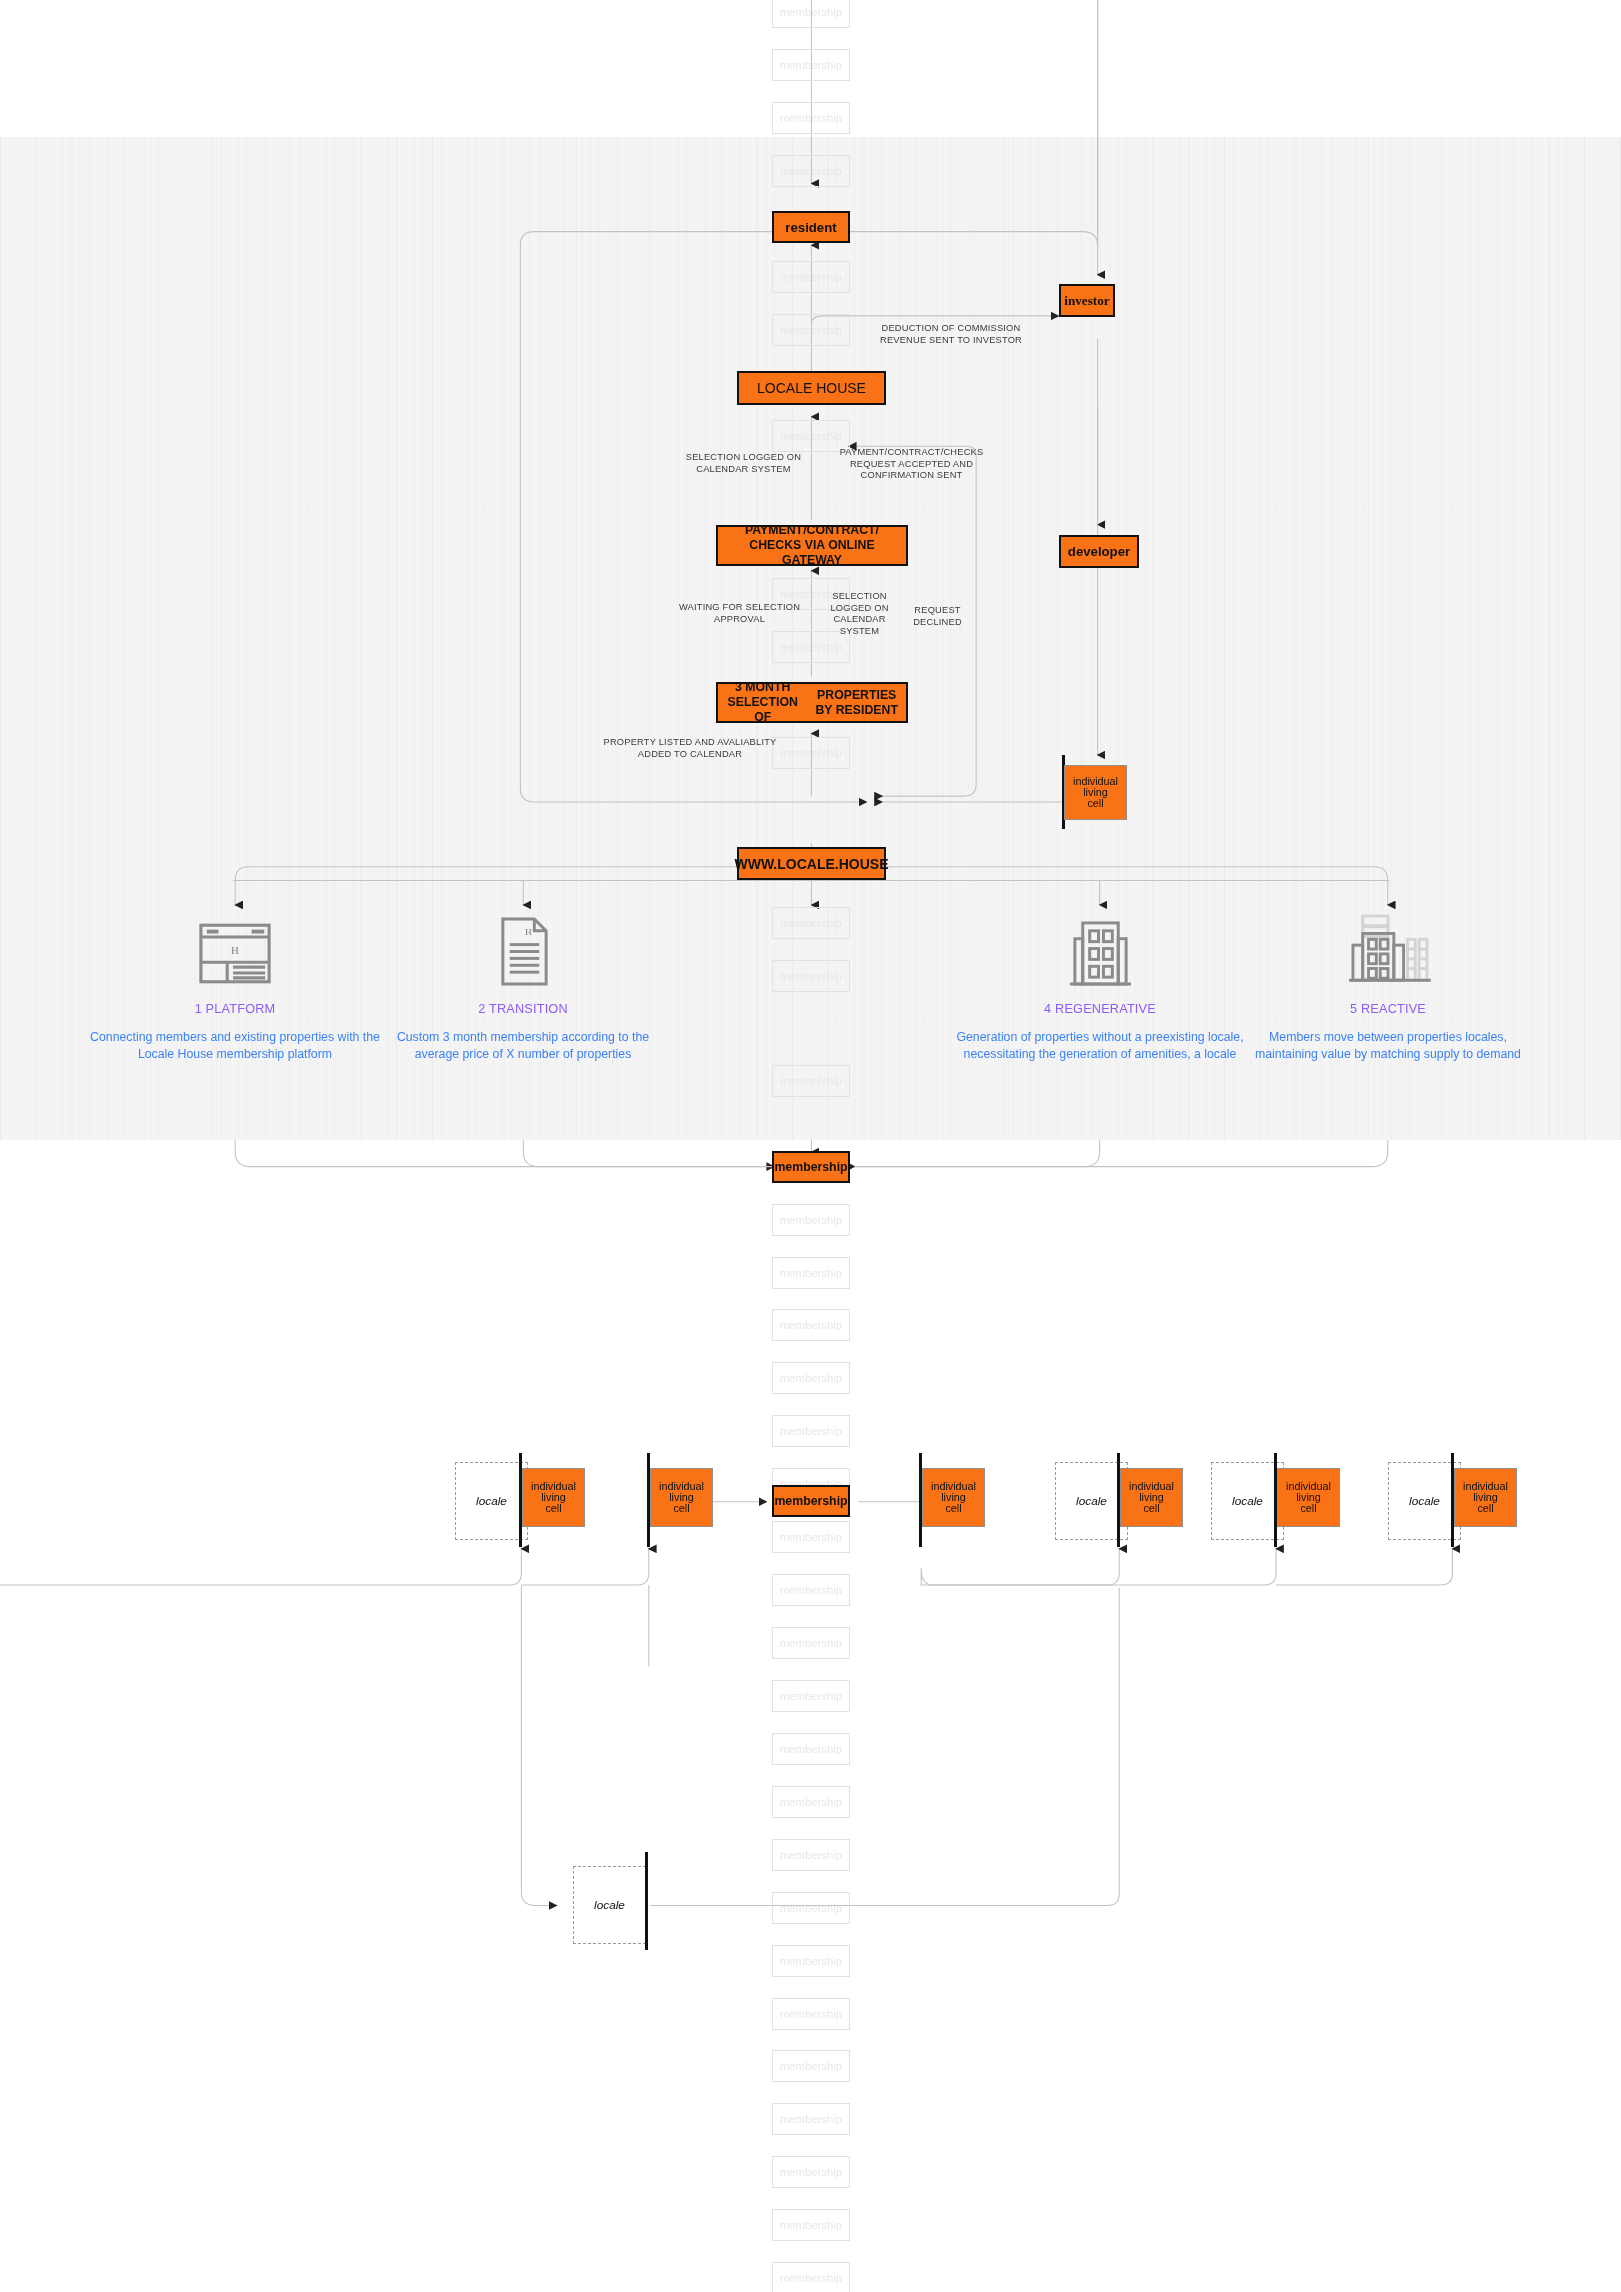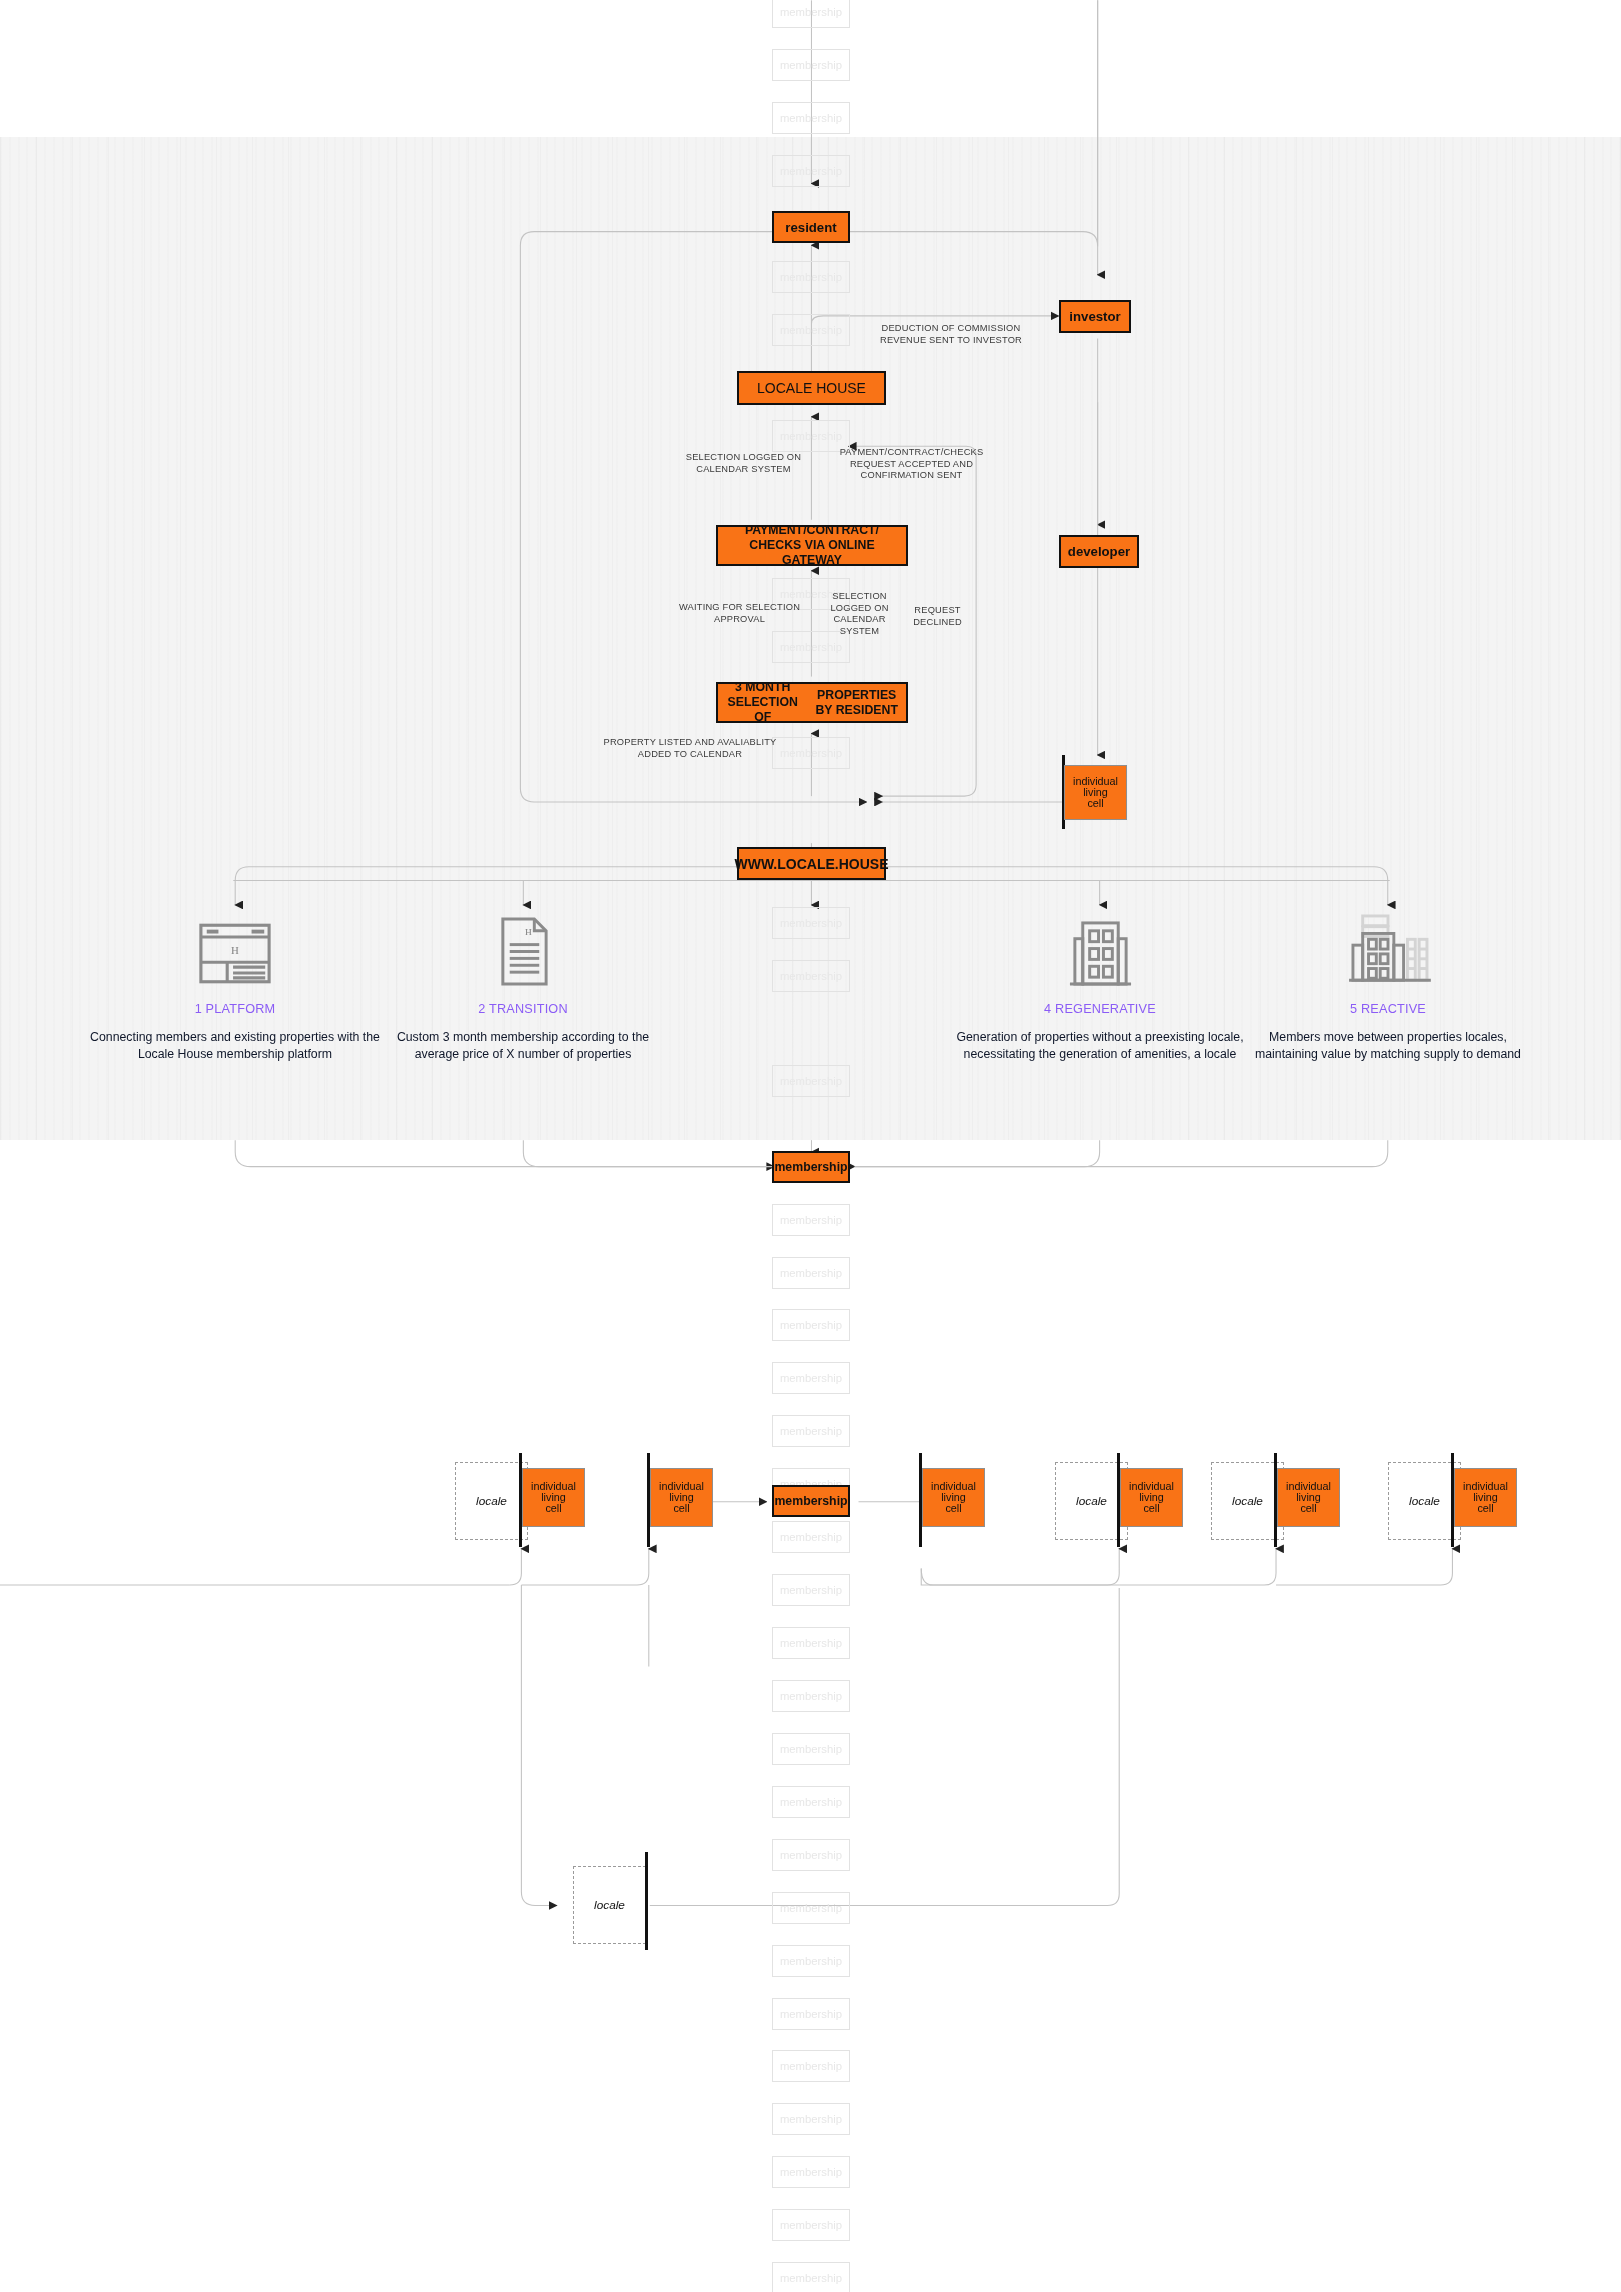--- a/index.html
+++ b/index.html
@@ -49,21 +49,21 @@
   
   .cap{
     position:absolute;font-size:9.3px;letter-spacing:0.2px;color:#3a3a3a;
     text-align:center;line-height:1.25;white-space:pre-line;
   }
 
   
   .iconcol{position:absolute;width:294px;text-align:center;}
   .iconcol .icon{height:76px;display:flex;align-items:flex-end;justify-content:center;}
   .iconcol .ttl{margin-top:13.7px;font-size:12.7px;color:#8b5cf6;letter-spacing:0.2px;}
-  .iconcol .desc{margin-top:13.7px;font-size:12.3px;color:#0f172a;line-height:1.32;}
+  .iconcol .desc{margin-top:13.7px;font-size:12.3px;color:#3b82f6;line-height:1.32;}
 </style>
 </head>
 <body>
 
 <div id="stage">
 
   <div class="band" style="top:137px;height:1003px;"></div>
 
   <svg class="layer" viewBox="0 0 1654 2339" width="1621" height="2293">
     <defs>
@@ -189,21 +189,21 @@
       </div>
     <div class="node ghost t11" style="left:772px;top:1065px;width:78px;height:32px;">
         <span>membership</span>
       </div>
   </div>
 
   <div class="node solid t13 lbl-bold" style="left:772px;top:211px;width:78px;height:32px;">
     <span>resident</span>
   </div>
 
-  <div class="node solid t13 lbl-bold" style="left:1059px;top:300px;width:72px;height:33px;">
+  <div class="node solid t13 lbl-bold" style="left:1059px;top:284px;width:56px;height:33px;font-family:Liberation Serif, serif;">
     <span>investor</span>
   </div>
 
   <div class="node solid t13 lbl-bold" style="left:1059px;top:535px;width:80px;height:33px;">
     <span>developer</span>
   </div>
 
   <div class="node solid t14" style="left:737px;top:371px;width:149px;height:34px;">
     <span>LOCALE HOUSE</span>
   </div>

